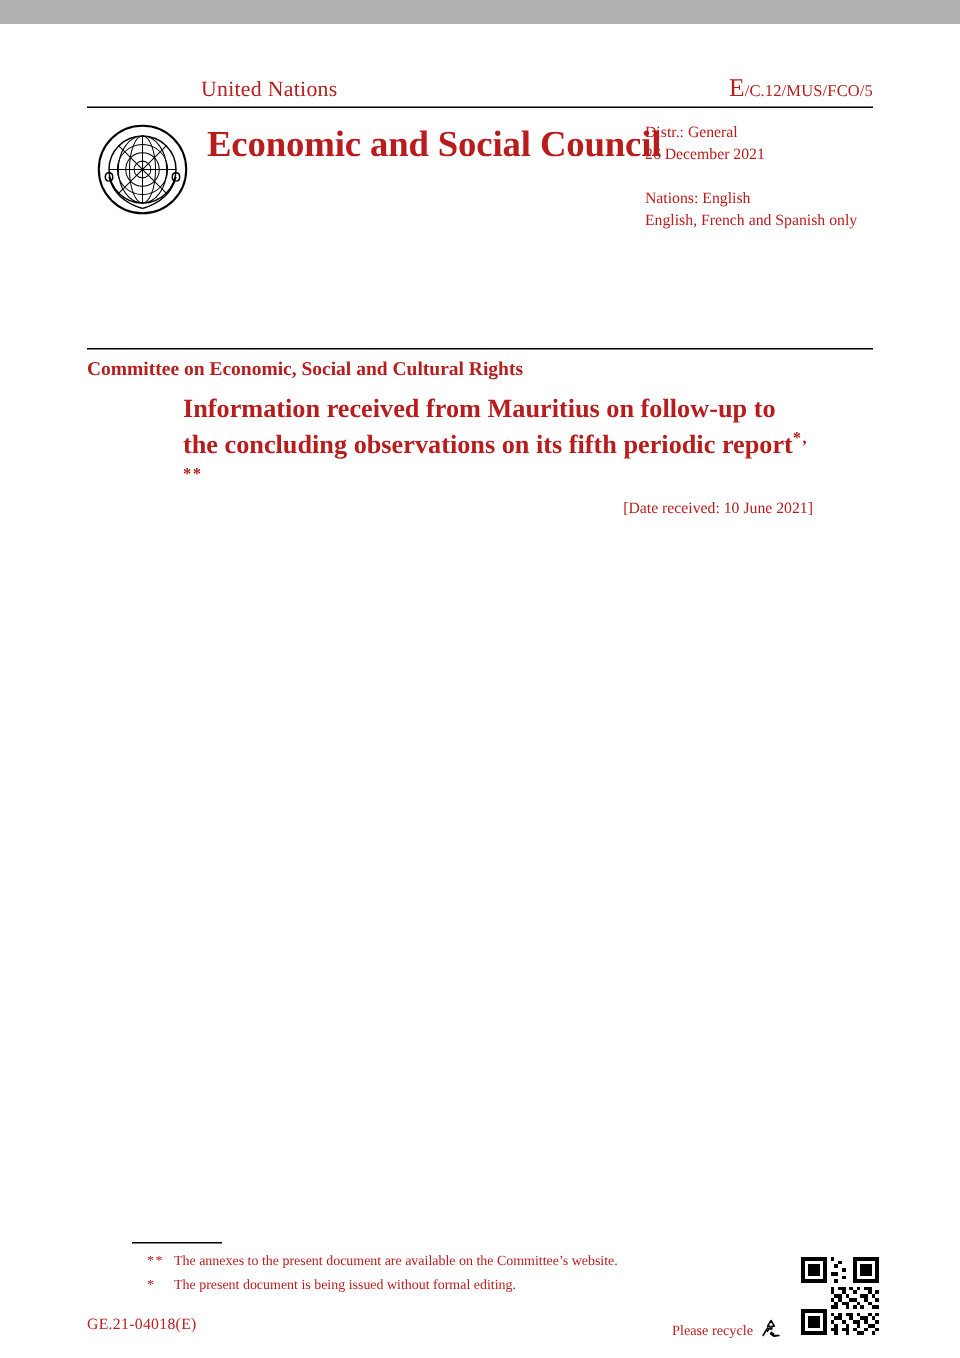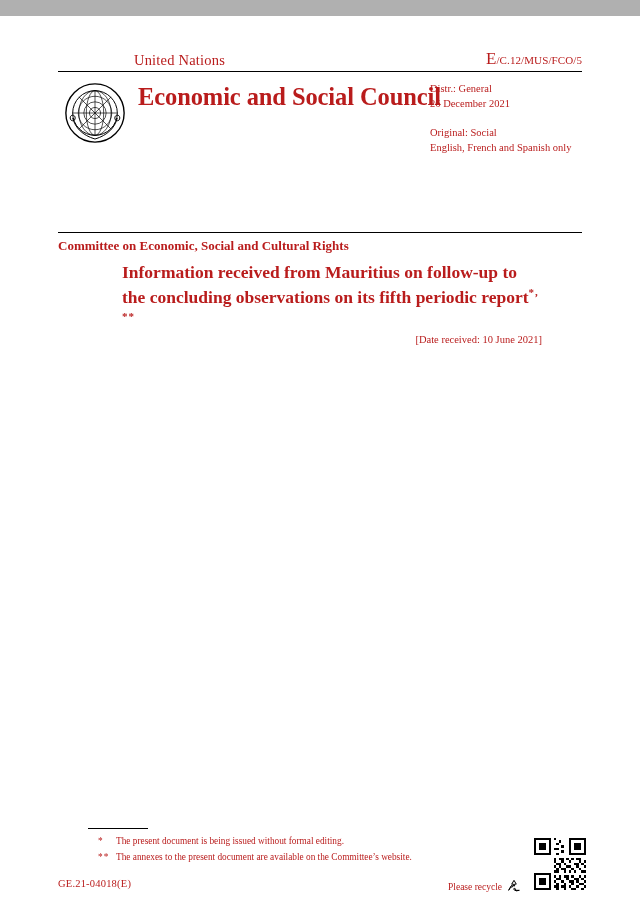--- a/index.html
+++ b/index.html
@@ -213,43 +213,43 @@
       </div>
       <div class="title-block">
         <div class="organ-title">Economic and Social Council</div>
       </div>
       <div class="distr-block">
         <div class="grp1">
           <div>Distr.: General</div>
           <div>26 December 2021</div>
         </div>
         <div class="grp2">
-          <div>Original: Social</div>
+          <div>Nations: English</div>
           <div>English, French and Spanish only</div>
         </div>
       </div>
     </div>
   </div>
 
   <div class="committee-rule"></div>
   <div class="committee-name">Committee on Economic, Social and Cultural Rights</div>
 
   <div class="doc-title">
     <span>Information received from Mauritius on follow-up to the concluding observations on its fifth periodic report</span><sup>*, **</sup>
   </div>
 
   <div class="date-received">[Date received: 10 June 2021]</div>
 
   <div class="footnote-rule"></div>
   <div class="footnotes">
     <div>
-      <span class="fn-mark">*</span><span>The present document is being issued without formal editing.</span>
+      <span class="fn-mark">**</span><span>The annexes to the present document are available on the Committee’s website.</span>
     </div>
     <div>
-      <span class="fn-mark">**</span><span>The annexes to the present document are available on the Committee’s website.</span>
+      <span class="fn-mark">*</span><span>The present document is being issued without formal editing.</span>
     </div>
   </div>
 
   <div class="job-number">GE.21-04018(E)</div>
 
   <div class="recycle">
     <span>Please recycle</span>
     <span>
       <svg width="16" height="16" viewBox="0 0 24 24" aria-hidden="true">
         <g fill="none" stroke="#000" stroke-width="1.5" stroke-linejoin="round">

